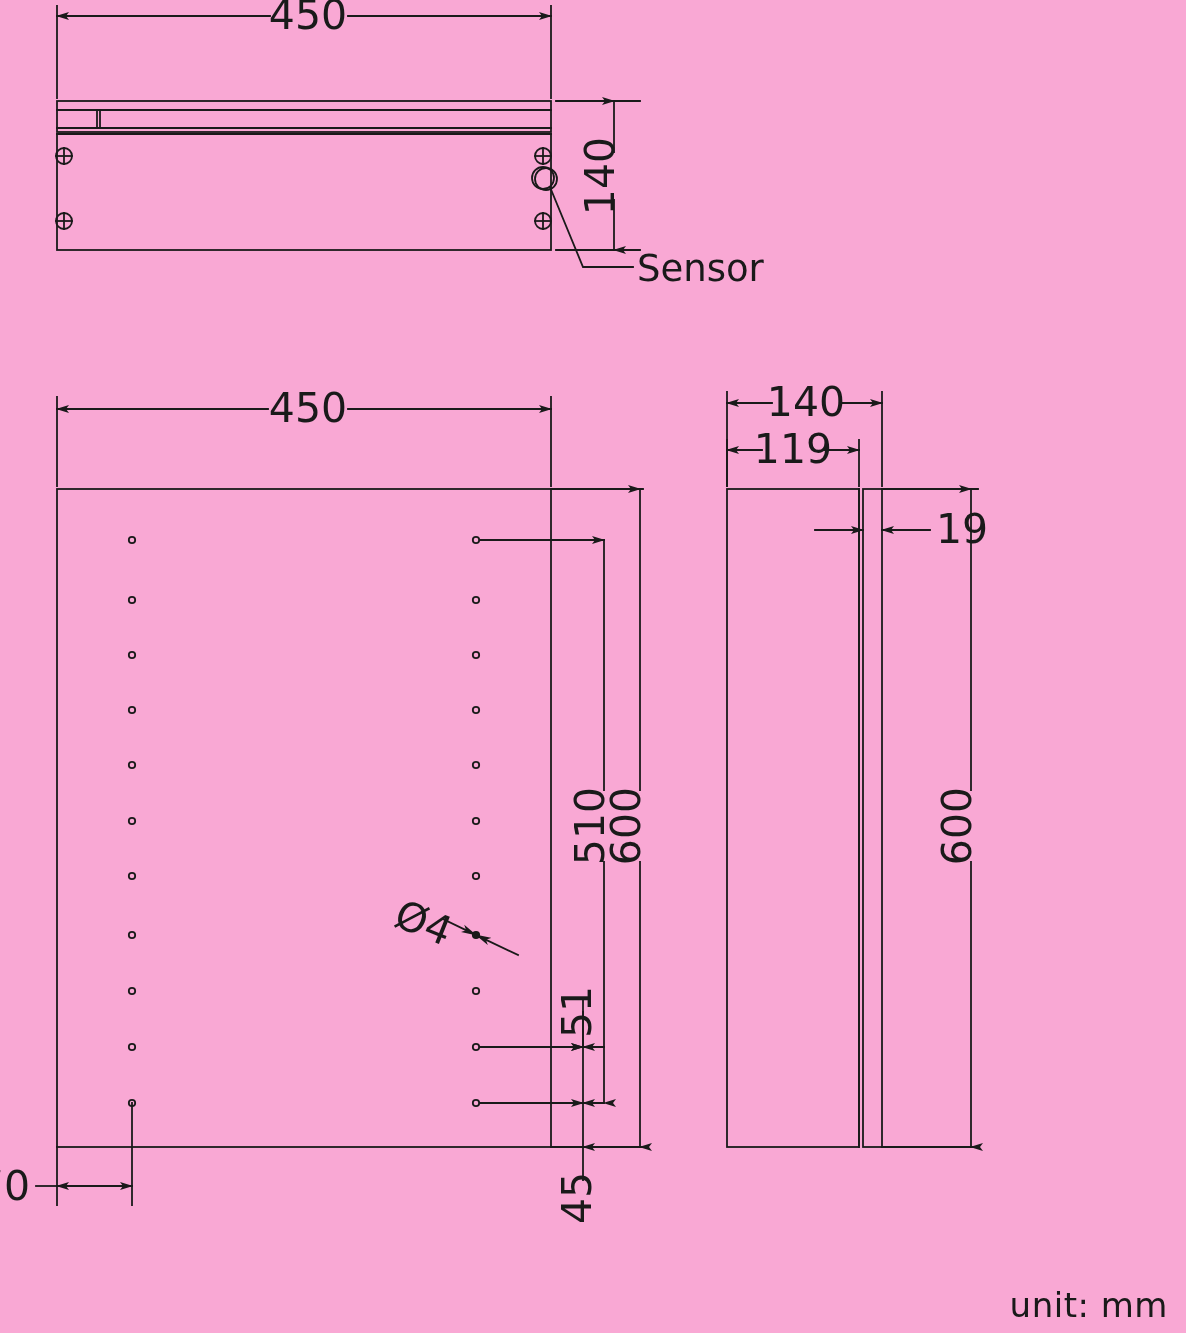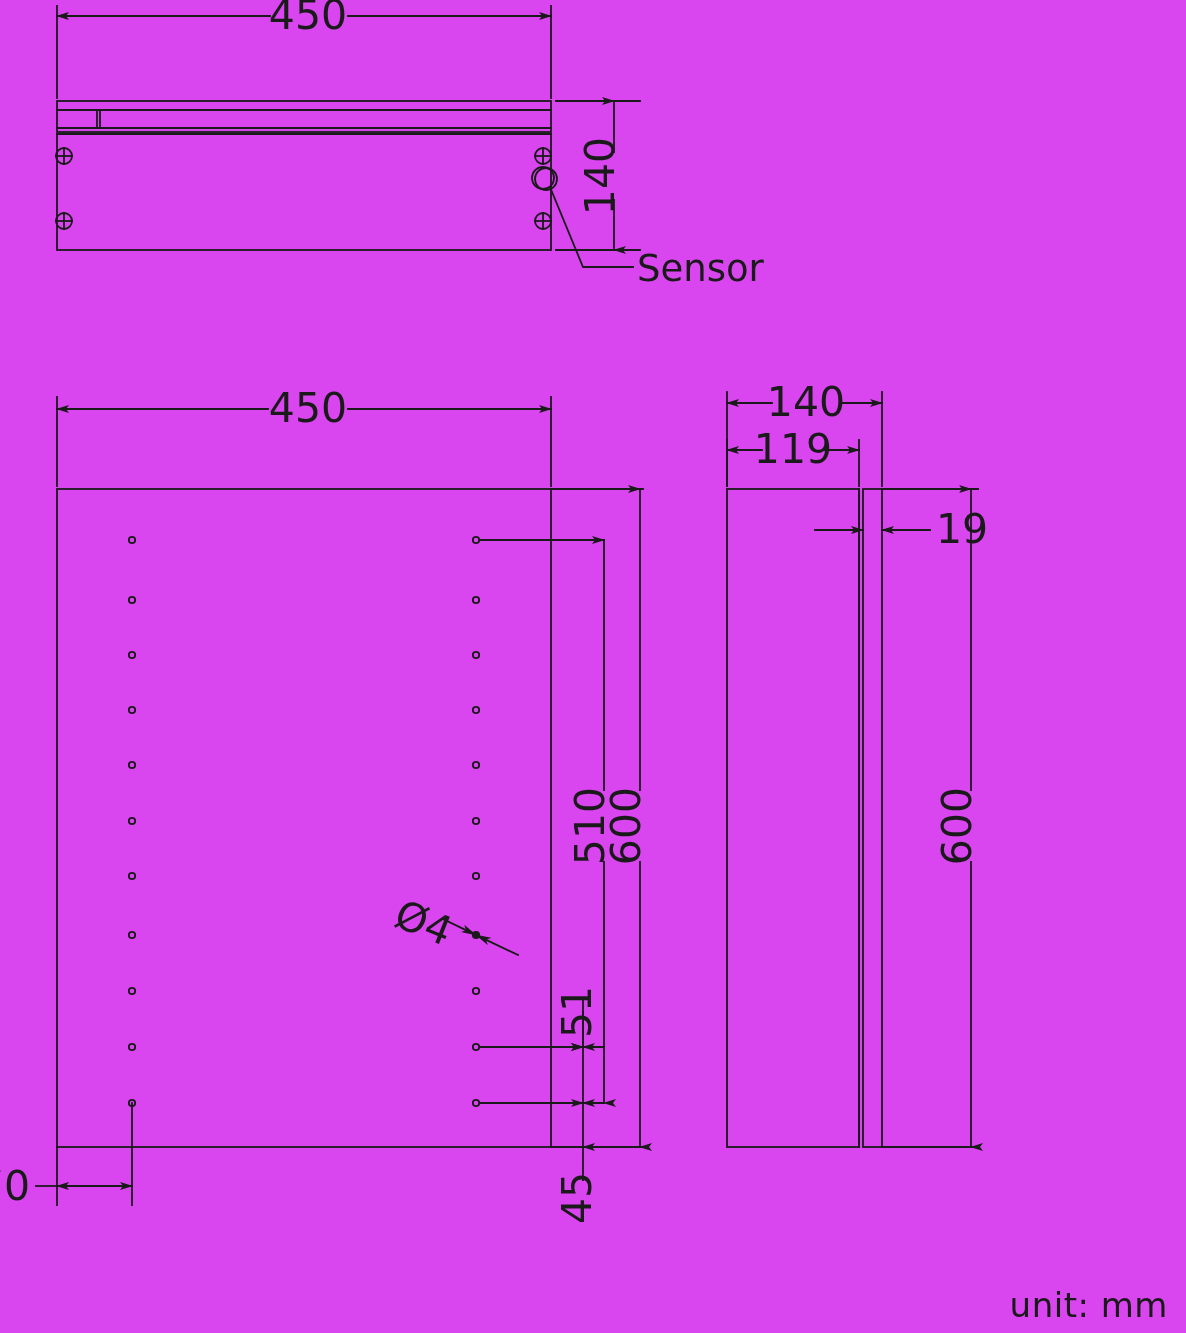--- a/index.html
+++ b/index.html
@@ -7,21 +7,21 @@
     padding: 0;
     background: #ffffff;
   }
   body {
     font-family: "DejaVu Sans", sans-serif;
   }
   #sheet {
     position: relative;
     width: 1186px;
     height: 1333px;
-    background: #d946ef;
+    background: #f9a8d4;
     overflow: hidden;
   }
   #sheet svg {
     position: absolute;
     left: 0;
     top: 0;
   }
   .unit-label {
     position: absolute;
     right: 18px;

